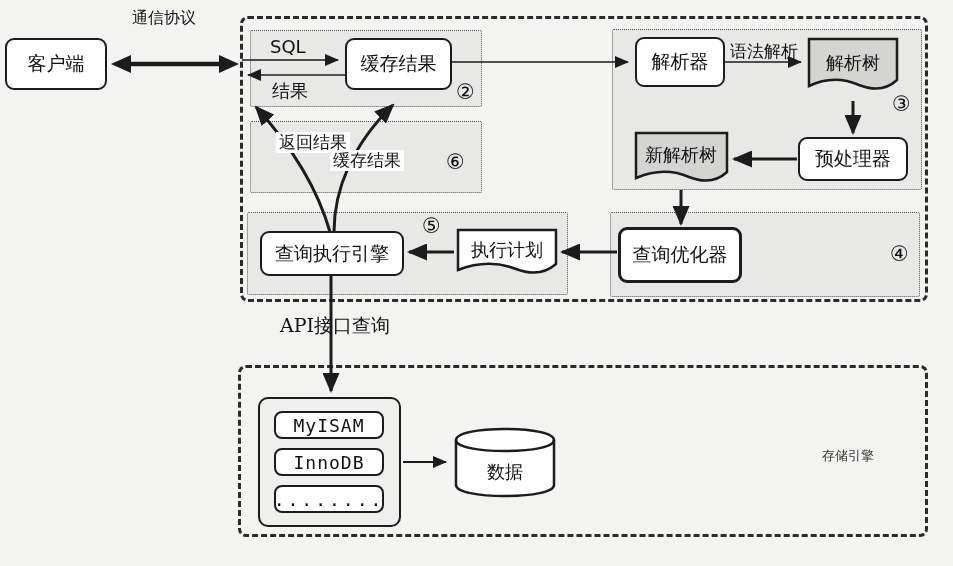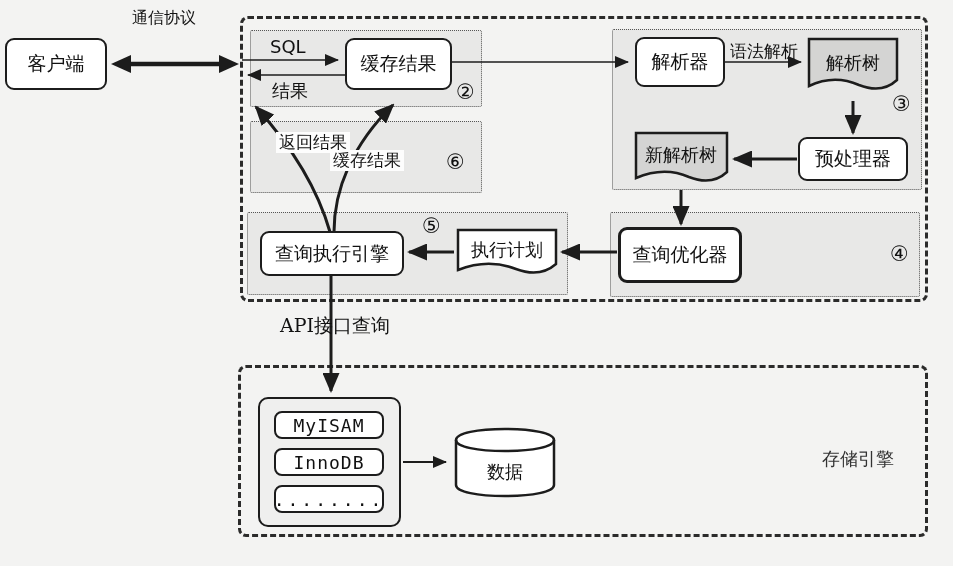--- a/index.html
+++ b/index.html
@@ -160,15 +160,15 @@
   <div class="engine-box" style="left:274px;top:485px;width:110px;height:28px;letter-spacing:3px;">
     <span>........</span>
   </div>
 
   <svg class="cyl" style="position:absolute;left:453px;top:426px;z-index:3;" width="104" height="74" viewBox="0 0 104 74">
     <path d="M3,14 C3,7 25,3 52,3 C79,3 101,7 101,14 V59 C101,66 79,70 52,70 C25,70 3,66 3,59 Z" fill="#ffffff" stroke="#1c1c1c" stroke-width="2.5"></path>
     <path d="M3,14 C3,21 25,25 52,25 C79,25 101,21 101,14" fill="none" stroke="#1c1c1c" stroke-width="2.5"></path>
     <text x="52" y="52">数据</text>
   </svg>
 
-  <span class="lbl" style="left:822px;top:448px;font-size:18px;color:#333;">存储引擎</span>
+  <span class="lbl" style="left:822px;top:448px;font-size:13px;color:#333;">存储引擎</span>
 
 </div>
 
 </body></html>

